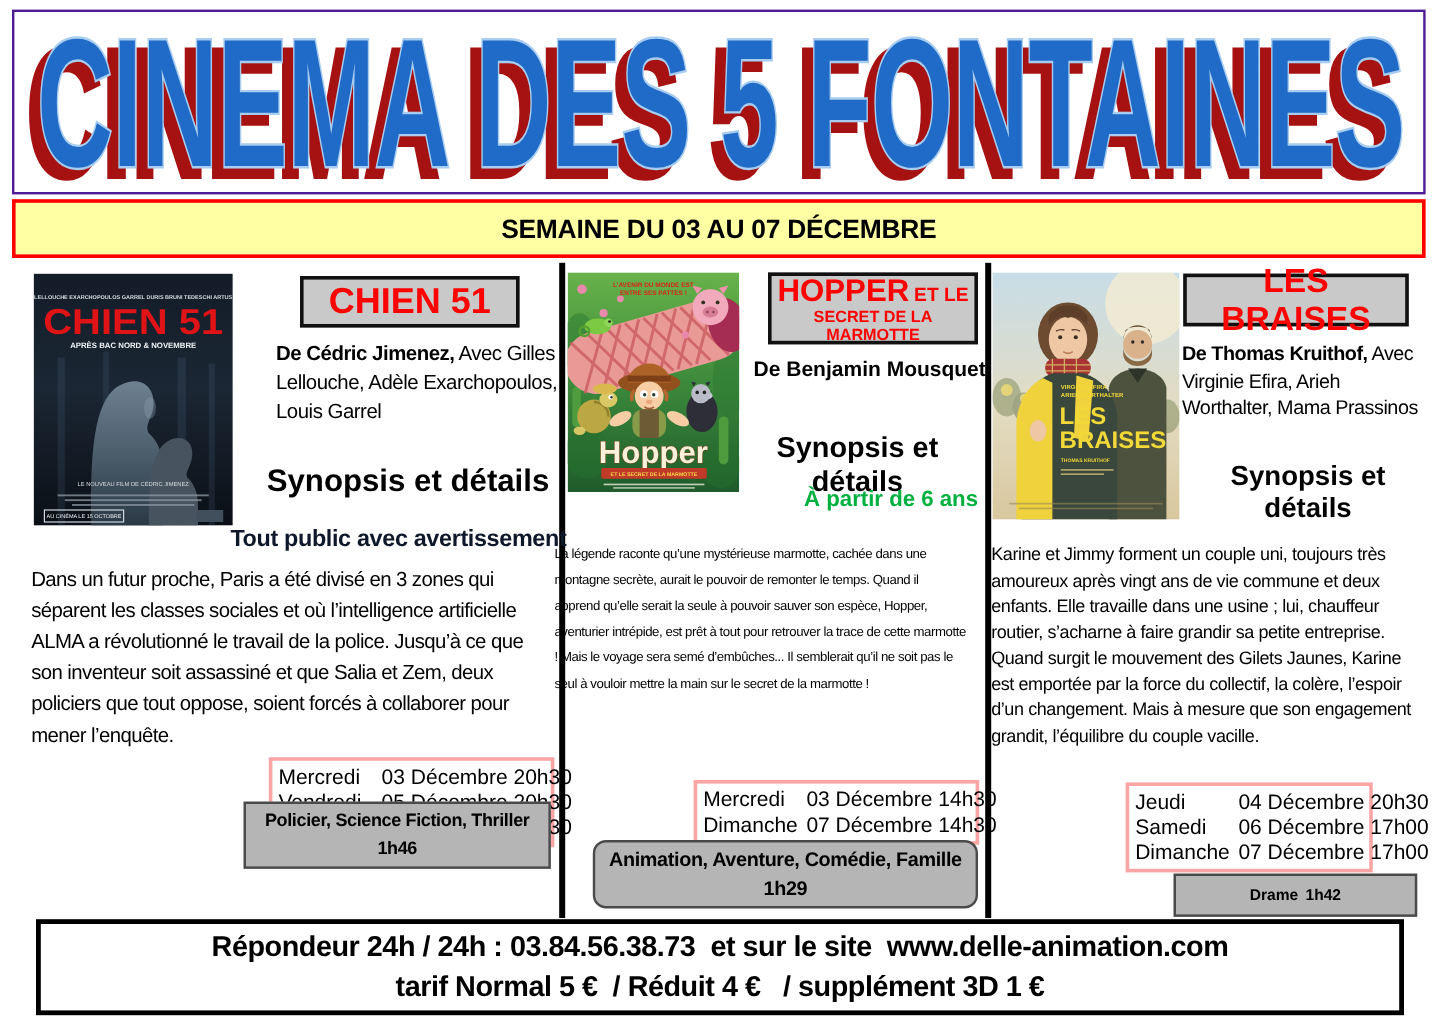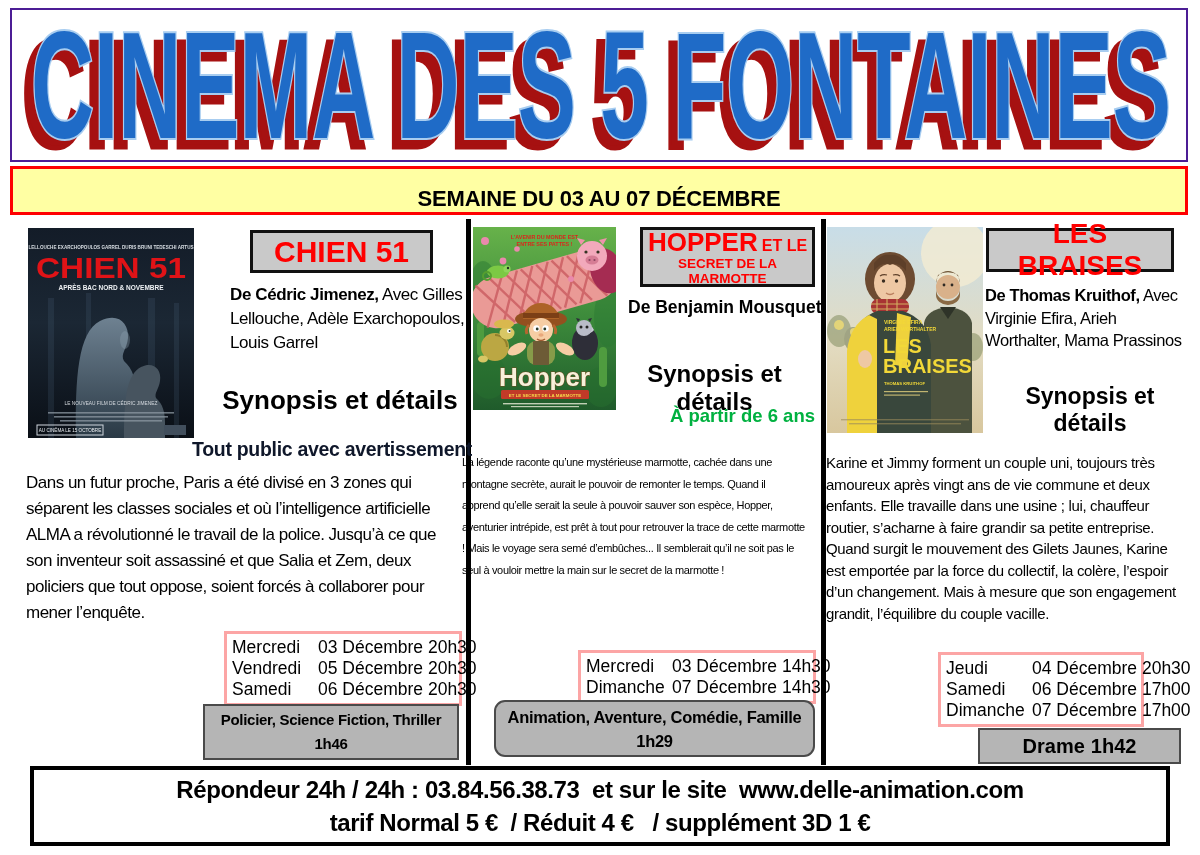--- a/index.html
+++ b/index.html
@@ -8,21 +8,21 @@
 
   
   .header-box { position:absolute; left:10px; top:8px; width:1178px; height:154px;
     border:2px solid #4c1d95; background:#fff; display:flex; align-items:center; justify-content:center; }
   .title-svg { width:1160px; height:142px; }
   .ht { font-family:"Liberation Sans", sans-serif; font-weight:bold; font-size:152px; }
   .hts { fill:#a61111; stroke:#a61111; stroke-width:5px; }
   .htm { fill:#1f6bc7; stroke:#a8cdf0; stroke-width:4px; paint-order:stroke; }
 
   .week-banner { position:absolute; left:10px; top:166px; width:1178px; height:49px;
-    background:#ffffa3; border:3px solid #ff0000; display:flex; align-items:flex-end; justify-content:center;
+    background:#ffffa3; border:3px solid #ff0000; display:flex; align-items:center; justify-content:center;
     font-weight:bold; font-size:22px; color:#000; letter-spacing:-0.2px; }
 
   
   .divider { position:absolute; top:219px; width:5px; height:546px; background:#000; }
   .d1 { left:466px; } .d2 { left:821px; }
 
   
   .poster { position:absolute; display:block; }
   .p1 { left:28px;  top:228px; width:166px; height:210px; }
   .p2 { left:473px; top:227px; width:143px; height:183px; }
@@ -68,23 +68,23 @@
   .sched .row { display:flex; white-space:nowrap; }
   .sched .day { display:inline-block; width:86px; flex:0 0 86px; }
   .s1 { left:224px; top:631px; width:238px; }
   .s2 { left:578px; top:650px; width:238px; }
   .s3 { left:938px; top:652px; width:206px; }
 
   
   .genre { position:absolute; background:#b5b5b5; border:2px solid #4a4a4a; font-weight:bold;
     color:#000; text-align:center; display:flex; flex-direction:column; align-items:center; justify-content:center;
     line-height:24px; }
-  .g1 { left:203px; top:704px; width:256px; height:56px; font-size:15px; letter-spacing:-0.3px; }
+  .g1 { left:203px; top:668px; width:256px; height:56px; font-size:15px; letter-spacing:-0.3px; }
   .g2 { left:494px; top:700px; width:321px; height:57px; font-size:16.5px; letter-spacing:-0.3px;border-radius:11px; }
-  .g3 { left:978px; top:728px; width:203px; height:36px; flex-direction:row; gap:6px; font-size:20px; }
+  .g3 { left:978px; top:728px; width:203px; height:36px; flex-direction:row; gap:6px; font-size:13px; }
 
   
   .footer { position:absolute; left:30px; top:766px; width:1140px; height:80px; border:4px solid #000;
     background:#fff; display:flex; flex-direction:column; align-items:center; justify-content:center;
     font-weight:bold; font-size:24px; line-height:33px; color:#000; letter-spacing:-0.4px; text-align:center; }
   .footer div { white-space:pre-wrap; }
 </style>
 </head>
 <body>
 

